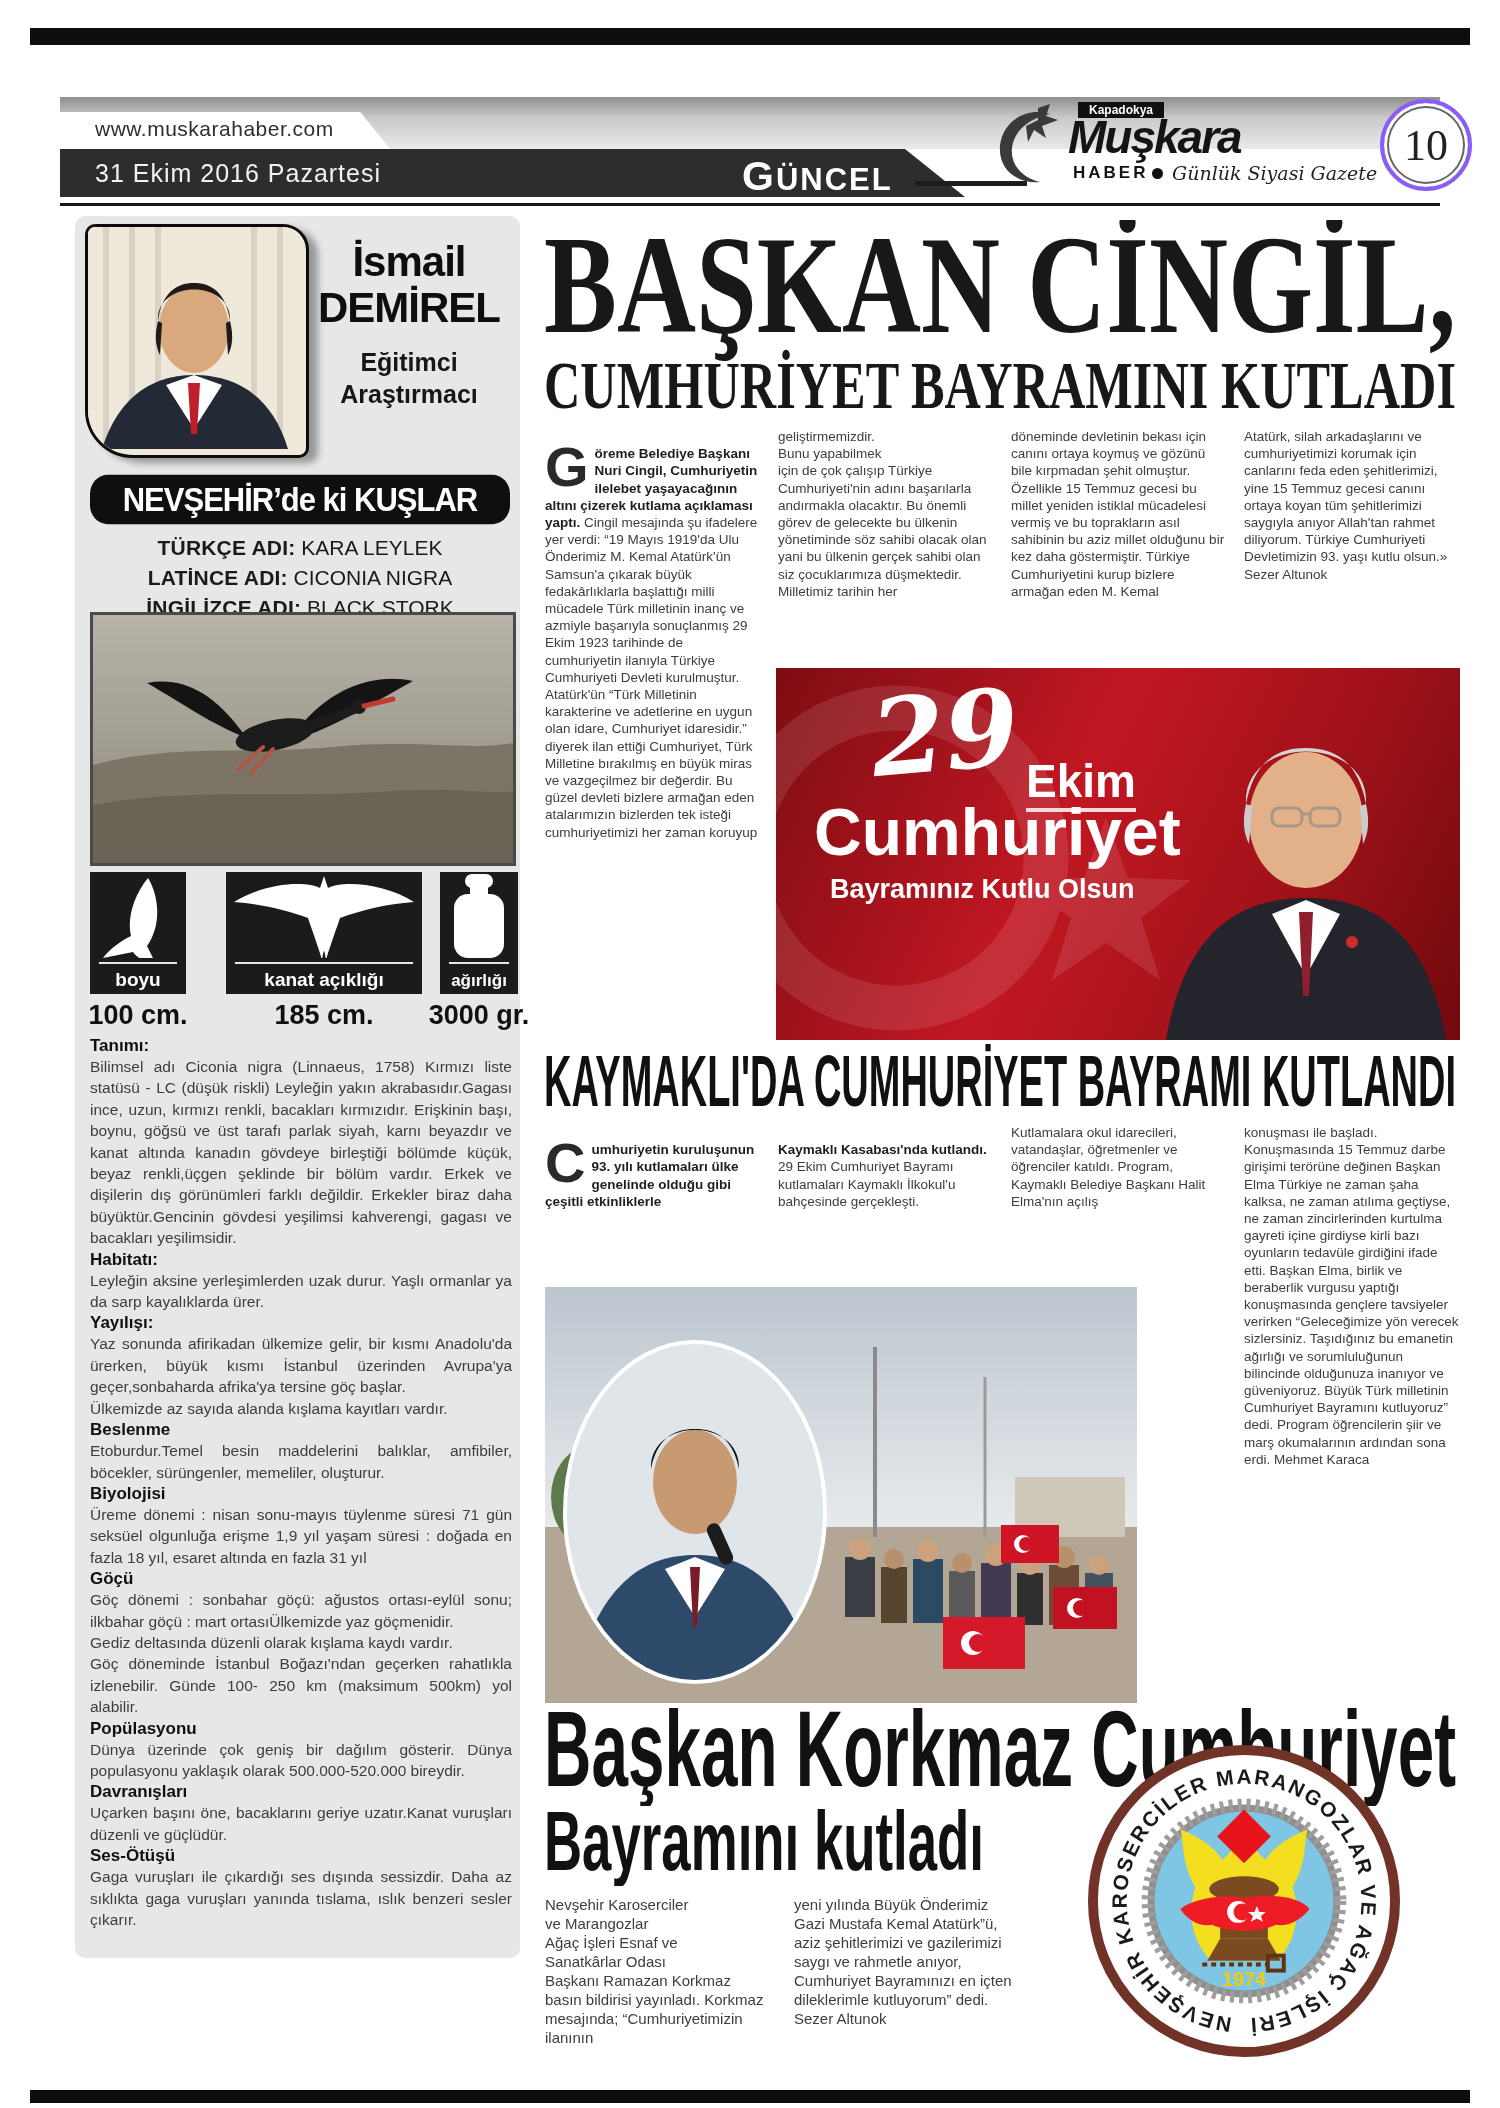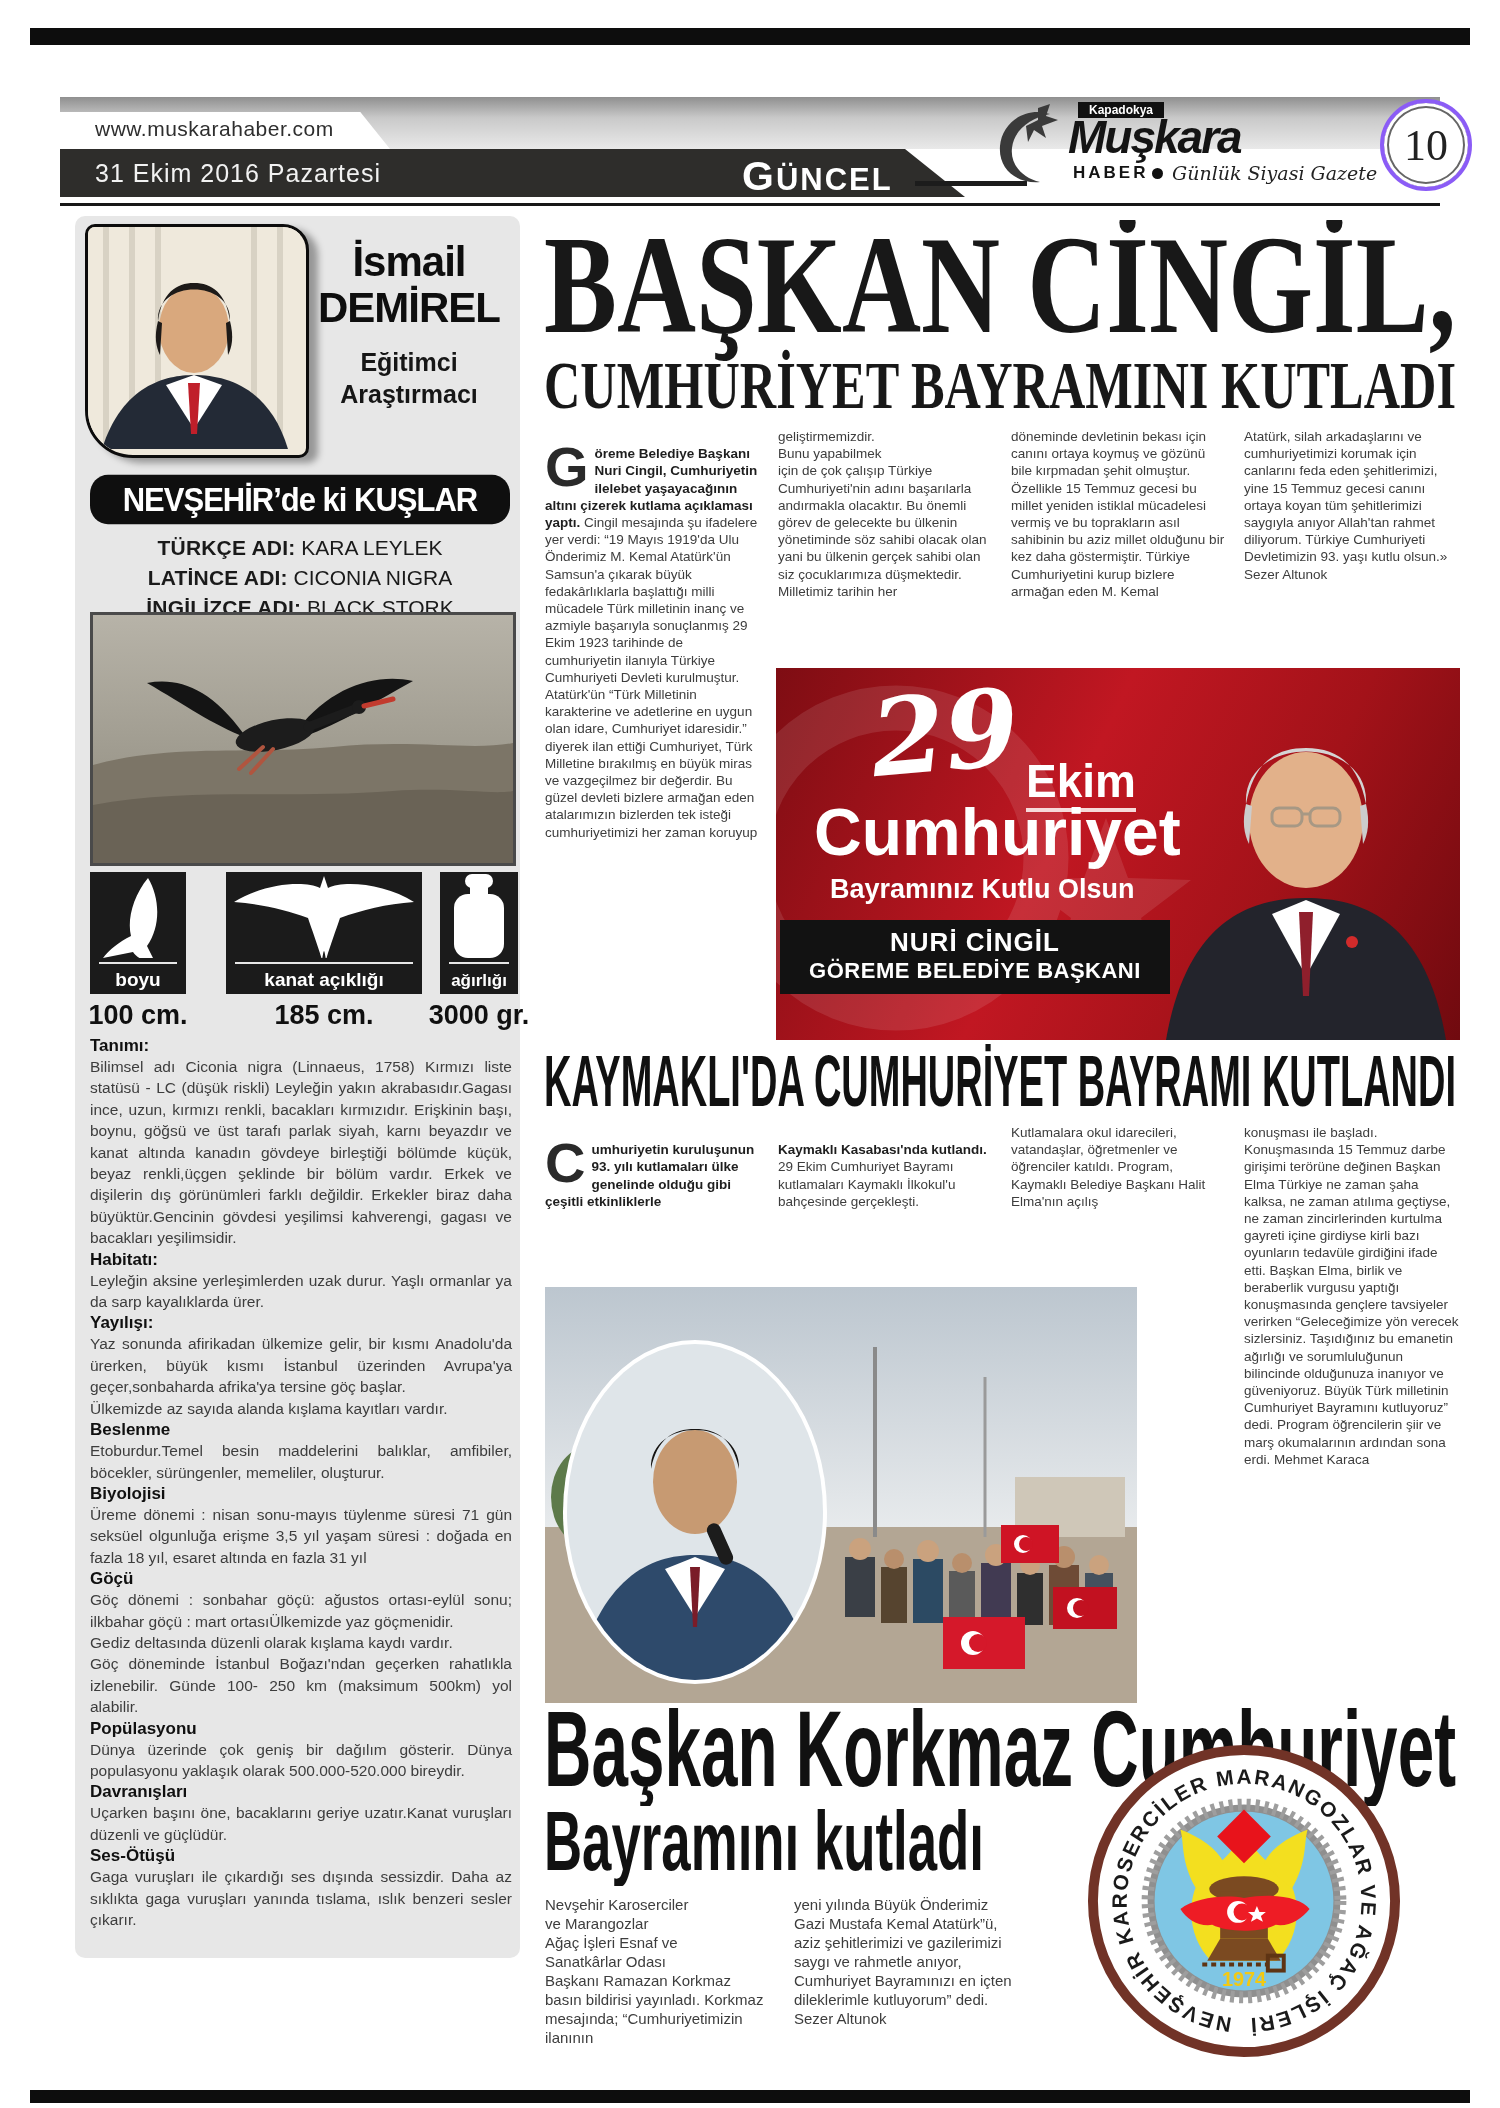--- a/index.html
+++ b/index.html
@@ -236,21 +236,21 @@
     <h4>Yayılışı:</h4>
     <p>Yaz sonunda afirikadan ülkemize gelir, bir kısmı Anadolu'da ürerken, büyük kısmı İstanbul üzerinden Avrupa'ya geçer,sonbaharda afrika'ya tersine göç başlar.
 Ülkemizde az sayıda alanda kışlama kayıtları vardır.</p>
   </div>
   <div class="bsec">
     <h4>Beslenme</h4>
     <p>Etoburdur.Temel besin maddelerini balıklar, amfibiler, böcekler, sürüngenler, memeliler, oluşturur.</p>
   </div>
   <div class="bsec">
     <h4>Biyolojisi</h4>
-    <p>Üreme dönemi : nisan sonu-mayıs tüylenme süresi 71 gün seksüel olgunluğa erişme 3,5 yıl yaşam süresi : doğada en fazla 18 yıl, esaret altında en fazla 31 yıl</p>
+    <p>Üreme dönemi : nisan sonu-mayıs tüylenme süresi 71 gün seksüel olgunluğa erişme 1,9 yıl yaşam süresi : doğada en fazla 18 yıl, esaret altında en fazla 31 yıl</p>
   </div>
   <div class="bsec">
     <h4>Göçü</h4>
     <p>Göç dönemi : sonbahar göçü: ağustos ortası-eylül sonu; ilkbahar göçü : mart ortasıÜlkemizde yaz göçmenidir.
 Gediz deltasında düzenli olarak kışlama kaydı vardır.
 Göç döneminde İstanbul Boğazı'ndan geçerken rahatlıkla izlenebilir. Günde 100- 250 km (maksimum 500km) yol alabilir.</p>
   </div>
   <div class="bsec">
     <h4>Popülasyonu</h4>
     <p>Dünya üzerinde çok geniş bir dağılım gösterir. Dünya populasyonu yaklaşık olarak 500.000-520.000 bireydir.</p>
@@ -284,24 +284,20 @@
 
 <div class="abs banner">
   <svg class="bdecor" width="684" height="372" viewBox="0 0 684 372">
     <circle cx="120" cy="190" r="150" fill="none" stroke="#ffffff" stroke-width="45"></circle>
     <path d="M330 150 L352 210 L415 212 L365 250 L384 312 L330 275 L276 312 L295 250 L245 212 L308 210 Z" fill="#ffffff"></path>
   </svg>
   <div class="b29">29</div>
   <div class="bekim">Ekim</div>
   <div class="bcum">Cumhuriyet</div>
   <div class="bsub">Bayramınız Kutlu Olsun</div>
-  <div class="bstrip">
-    <div class="l1">NURİ CİNGİL</div>
-    <div class="l2">GÖREME BELEDİYE BAŞKANI</div>
-  </div>
   <svg class="bphoto" width="300" height="368" viewBox="0 0 300 368">
     <path d="M10 368 C30 252 90 226 150 226 C210 226 270 252 290 368 Z" fill="#23242c"></path>
     <path d="M116 242 L150 228 L184 242 L150 304 Z" fill="#ffffff"></path>
     <path d="M143 240 L157 240 L153 324 L147 324 Z" fill="#8f1f2c"></path>
     <ellipse cx="150" cy="148" rx="57" ry="68" fill="#e2b18a"></ellipse>
     <path d="M90 132 C86 62 214 62 210 132 C202 90 180 76 150 76 C120 76 98 90 90 132 Z" fill="#d4d4d4"></path>
     <path d="M90 132 C86 150 88 162 93 172 L96 134 Z" fill="#cccccc"></path>
     <path d="M210 132 C214 150 212 162 207 172 L204 134 Z" fill="#cccccc"></path>
     <rect x="116" y="136" width="30" height="18" rx="7" fill="none" stroke="#a79884" stroke-width="3"></rect>
     <rect x="154" y="136" width="30" height="18" rx="7" fill="none" stroke="#a79884" stroke-width="3"></rect>

